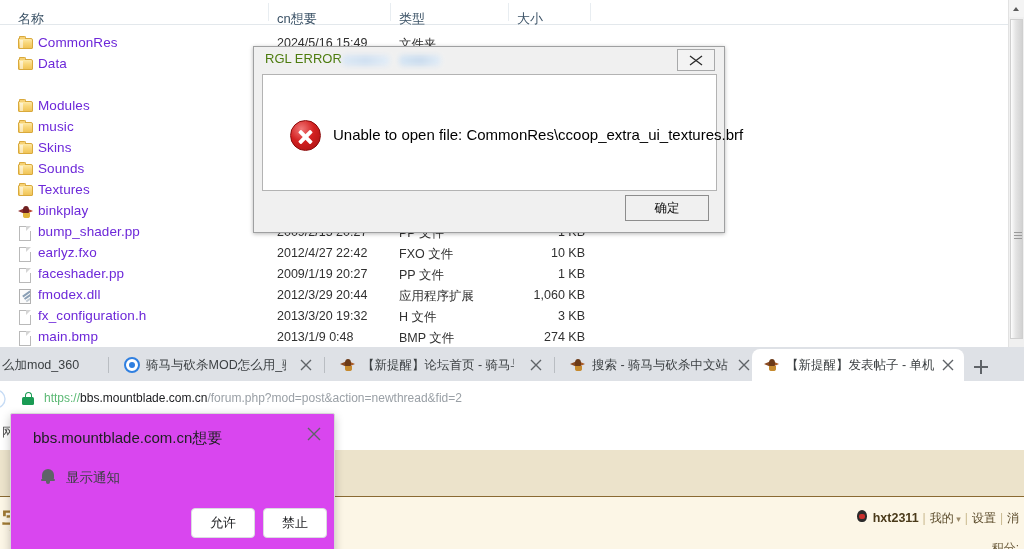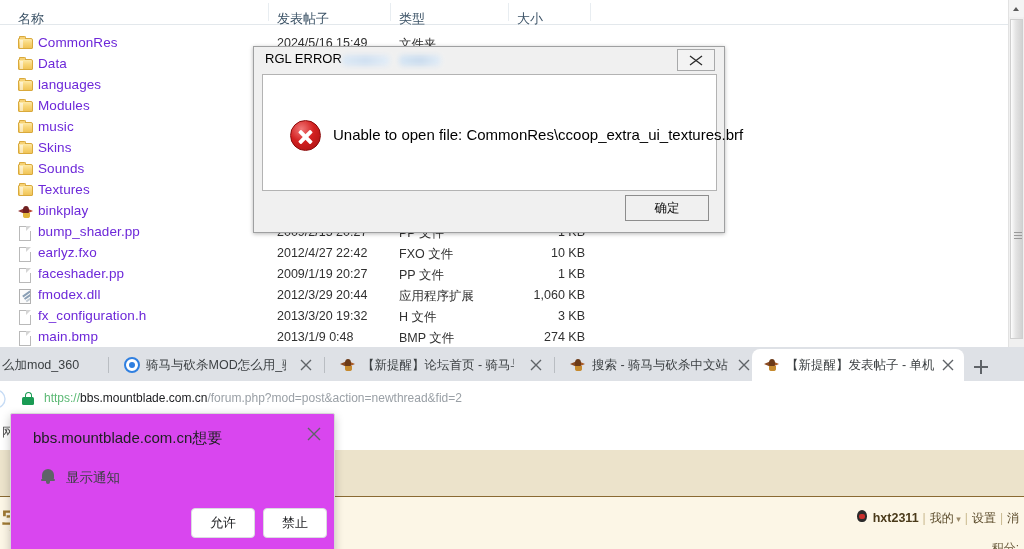--- a/index.html
+++ b/index.html
@@ -45,21 +45,21 @@
   .bink i{position:absolute;display:block;}
   .bink .w1{left:0;top:3px;width:0;height:0;border-style:solid;border-width:3px 7px 3px 0;border-color:transparent #8e2f2f transparent transparent;}
   .bink .w2{left:8px;top:3px;width:0;height:0;border-style:solid;border-width:3px 0 3px 7px;border-color:transparent transparent transparent #b8472f;}
   .bink .b{left:5px;top:1px;width:6px;height:8px;background:#6f2020;border-radius:50% 50% 45% 45%;}
   .bink .y{left:5px;top:8px;width:7px;height:5px;background:#e2b53c;border-radius:0 0 40% 40%;}
 
   
   #dlg{position:absolute;left:253px;top:46px;width:472px;height:187px;
        background:#f0f0f0;border:1px solid #9fa0a1;box-shadow:0 1px 4px rgba(0,0,0,.28);box-sizing:border-box;}
   #dlg .tbar{position:absolute;left:0;top:0;right:0;height:26px;background:#f0f0f0;}
-  #dlg .ttl{position:absolute;left:11px;top:4px;font-size:13px;color:#000000;white-space:nowrap;}
+  #dlg .ttl{position:absolute;left:11px;top:4px;font-size:13px;color:#4d7c0f;white-space:nowrap;}
   #dlg .blur1{position:absolute;left:88px;top:8px;width:48px;height:11px;border-radius:4px;
      background:linear-gradient(90deg,#dce9f6,#cfe0f2,#e4eef8);filter:blur(2.4px);opacity:.95;}
   #dlg .blur2{position:absolute;left:145px;top:8px;width:42px;height:11px;border-radius:4px;
      background:linear-gradient(90deg,#d6e6f5,#c9dcef,#e2edf8);filter:blur(2.4px);opacity:.95;}
   #dlg .closebtn{position:absolute;right:9px;top:2px;width:38px;height:22px;background:#f3f3f3;border:1px solid #a8a9aa;box-sizing:border-box;}
   #dlg .closebtn svg{position:absolute;left:11px;top:5px;}
   #dlg .body{position:absolute;left:8px;top:27px;width:455px;height:117px;background:#fff;border:1px solid #b3b3b3;box-sizing:border-box;}
   #dlg .msg{position:absolute;left:70px;top:51px;font-size:15px;color:#000;white-space:nowrap;}
   #dlg .erricon{position:absolute;left:27px;top:45px;width:31px;height:31px;border-radius:50%;
       background:radial-gradient(circle at 36% 28%,#f17a7a 0%,#d32020 45%,#a50f0f 100%);
@@ -157,21 +157,21 @@
   #notif #btn-block{left:252px;width:64px;}
 </style>
 </head>
 <body>
 
 <div id="explorer">
 
   <div class="col-head">
     <div class="ch" style="left:18px">名称</div>
     <div class="sep" style="left:268px"></div>
-    <div class="ch" style="left:277px">发表帖子</div>
+    <div class="ch" style="left:277px">cn想要</div>
     <div class="sep" style="left:390px"></div>
     <div class="ch" style="left:399px">类型</div>
     <div class="sep" style="left:508px"></div>
     <div class="ch" style="left:517px">大小</div>
     <div class="sep" style="left:590px"></div>
   </div>
 
   <div class="row" style="top:33px">
     <span class="ico">
         <i class="folder"></i>
@@ -179,26 +179,20 @@
     <span class="nm">CommonRes</span>
     <span class="dt">2024/5/16 15:49</span>
     <span class="tp">文件夹</span>
     <span class="sz"></span>
   </div>
   <div class="row" style="top:54px">
     <span class="ico">
         <i class="folder"></i>
       </span>
     <span class="nm">Data</span>
-  </div>
-  <div class="row" style="top:75px">
-    <span class="ico">
-        <i class="folder"></i>
-      </span>
-    <span class="nm">languages</span>
   </div>
   <div class="row" style="top:96px">
     <span class="ico">
         <i class="folder"></i>
       </span>
     <span class="nm">Modules</span>
   </div>
   <div class="row" style="top:117px">
     <span class="ico">
         <i class="folder"></i>

